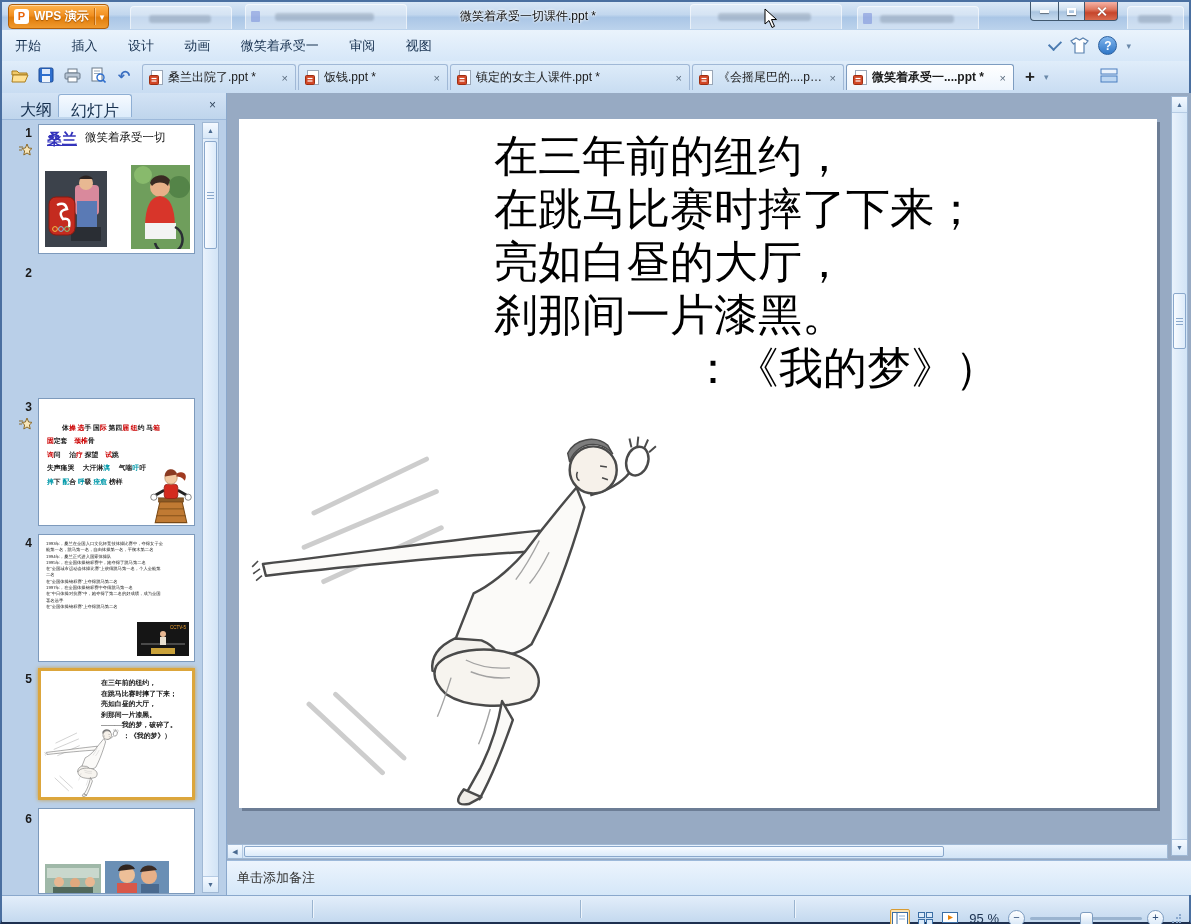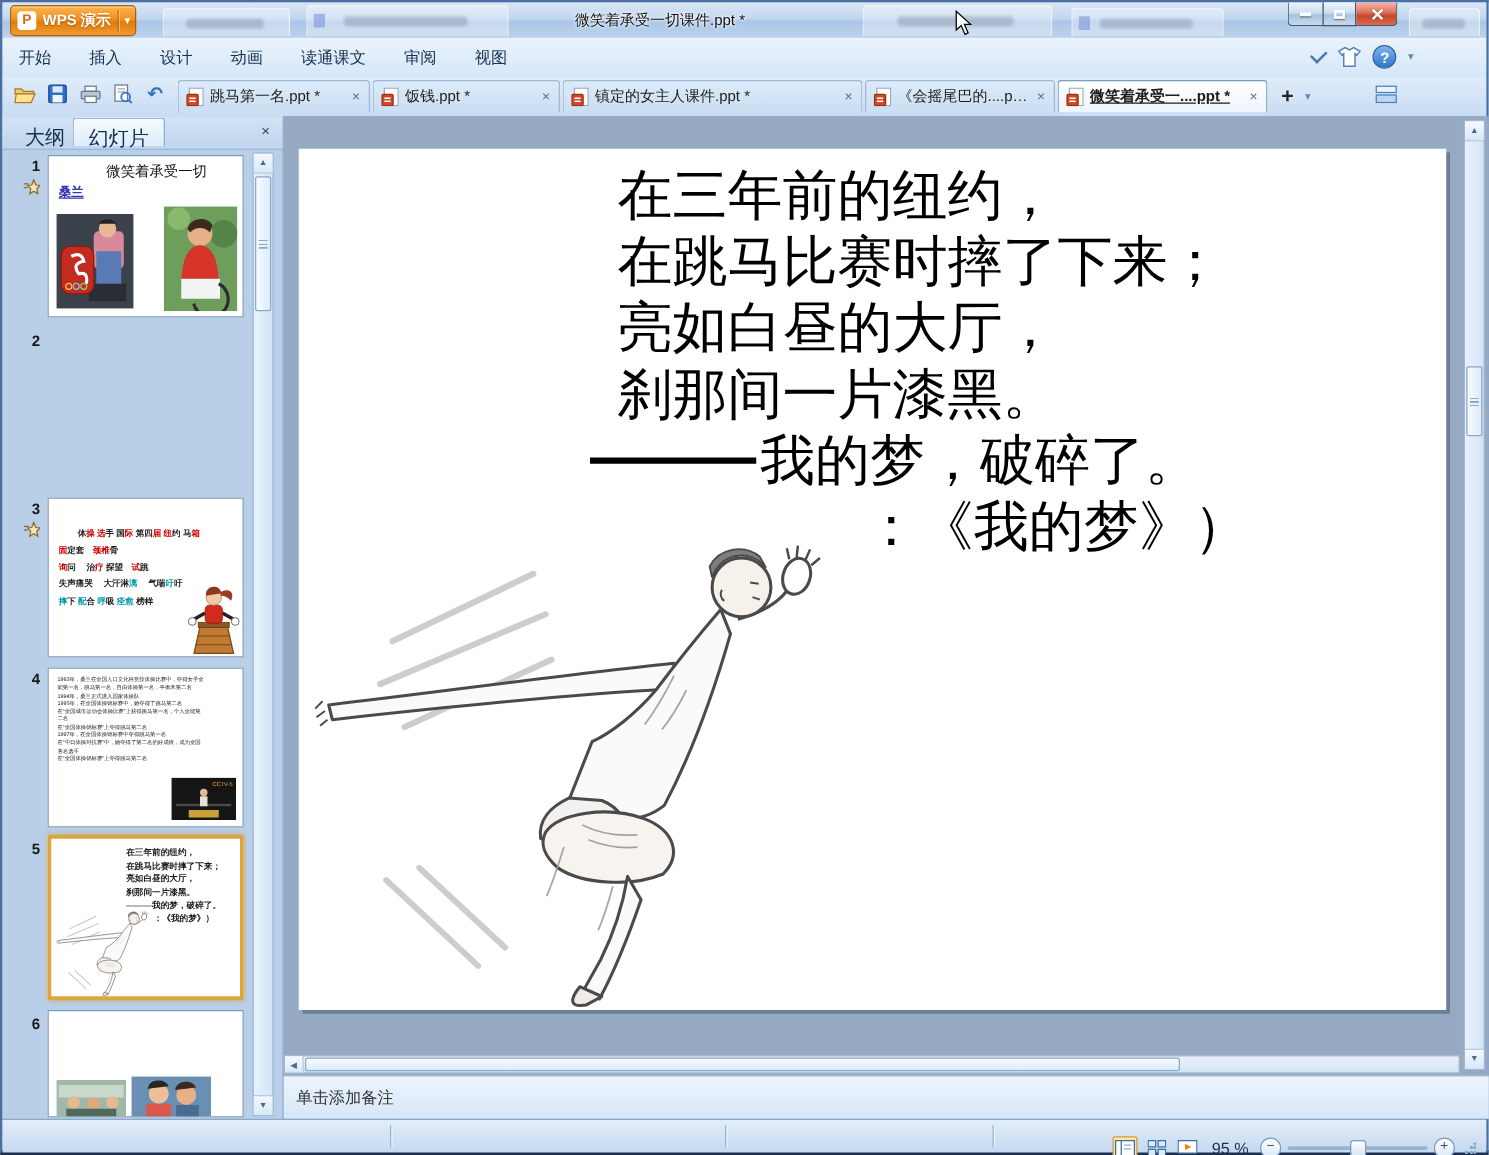--- a/index.html
+++ b/index.html
@@ -59,42 +59,42 @@
     background:linear-gradient(#e0edfa,#c8dcf2);border-bottom:1px solid #8aa8cc;}
   .qicons{position:absolute;left:8px;top:4px;display:flex;align-items:center;gap:6px;}
   .qbtn{width:20px;height:20px;display:flex;align-items:center;justify-content:center;cursor:pointer;}
   .undoredo{font-size:15px;font-weight:bold;line-height:1;}
   .tbsep{width:1px;height:20px;background:#a8c0dc;margin:0 2px;}
   .dtab{position:absolute;top:3px;height:26px;box-sizing:border-box;display:flex;align-items:center;gap:5px;
     padding:0 6px;border:1px solid #a0b8d6;border-bottom:none;border-radius:3px 3px 0 0;cursor:pointer;
     background:linear-gradient(#ddebf9,#cadef2);}
   .dtab.active{background:linear-gradient(#ffffff,#eef5fd);border-color:#7d9cc0;}
   .dtab .lbl{font-size:12px;color:#1c1c1c;white-space:nowrap;overflow:hidden;text-overflow:ellipsis;flex:1;}
-  .dtab.active .lbl{font-weight:bold;text-decoration:underline;}
+  .dtab.active .lbl{font-weight:bold;}
   .tclose{font-size:11px;color:#5a6b7e;cursor:pointer;padding:0 1px;}
   .plusbtn{position:absolute;left:1016px;top:5px;width:24px;height:22px;display:flex;align-items:center;justify-content:center;
     font-size:17px;font-weight:bold;color:#222;cursor:pointer;}
   .pluscaret{position:absolute;left:1042px;top:11px;color:#6a88a8;font-size:9px;cursor:pointer;}
   .arrange{position:absolute;left:1098px;top:7px;cursor:pointer;}
 
   
   .sidebar{position:absolute;left:0;top:91px;width:225px;height:802px;background:#b9cfe8;
     border-right:1px solid #8aa8cc;box-sizing:border-box;}
   .paneltabs{position:absolute;left:0;top:0;width:100%;height:26px;
     background:linear-gradient(#d3e3f5,#bfd5ec);border-bottom:1px solid #9db9da;}
   .ptab{position:absolute;top:3px;height:23px;box-sizing:border-box;padding:4px 12px 0;font-size:16px;color:#16304f;
     cursor:pointer;border-radius:3px 3px 0 0;}
   .ptab.active{background:linear-gradient(#f6faff,#ddecfb);border:1px solid #8fafd4;border-bottom:none;top:1px;padding-top:6px;}
   .pclose{position:absolute;right:10px;top:5px;font-size:12px;color:#33475e;cursor:pointer;}
   .thumb{position:absolute;left:36px;width:157px;background:#fff;border:1px solid #7d9abc;box-sizing:border-box;overflow:hidden;cursor:pointer;}
   .thumb.selected{border:3px solid #dca63c;box-shadow:0 0 4px #caa04a;}
   .thumbnum{position:absolute;left:10px;width:20px;text-align:right;font-size:12px;font-weight:bold;color:#1a1a1a;}
   .staricon{position:absolute;left:16px;width:14px;height:14px;}
   
-  .t1name{position:absolute;left:8px;top:22px;font-size:10px;font-weight:bold;color:#3333bb;text-decoration:underline;}
+  .t1name{position:absolute;left:8px;top:5px;font-size:15px;font-weight:bold;color:#3333bb;text-decoration:underline;}
   .t1title{position:absolute;left:46px;top:5px;font-size:11.5px;color:#111;}
   .photo{position:absolute;overflow:hidden;}
   .t2head{position:absolute;left:8px;top:8px;font-size:8px;font-weight:bold;color:#d40000;}
   .t2line{position:absolute;left:8px;font-size:7.5px;font-weight:bold;color:#1a1a1a;white-space:nowrap;}
   .t3lines{position:absolute;left:8px;top:8px;font-size:6.8px;font-weight:bold;line-height:13.5px;color:#1a1a1a;white-space:pre-wrap;width:140px;}
   .t4text{position:absolute;left:7px;top:6px;width:118px;font-size:4.3px;line-height:6.3px;color:#222;white-space:pre-line;}
   .t5lines{position:absolute;left:60px;top:7px;font-size:6.9px;font-weight:bold;line-height:10.5px;color:#1a1a1a;
     font-family:"Liberation Serif","DejaVu Serif",serif;white-space:nowrap;}
   .t5src{padding-left:22px;}
   .t6text{position:absolute;left:6px;top:5px;width:143px;font-size:7.2px;font-weight:bold;line-height:10px;color:#1a1a1a;text-indent:14px;}
@@ -252,21 +252,21 @@
     <svg class="cursor" viewBox="0 0 14 21">
       <path d="M1,1 L1,16 L5,12.5 L8,19.5 L10.5,18.3 L7.5,11.5 L12.5,11.5 Z" fill="#fff" stroke="#000" stroke-width="1"></path>
     </svg>
   </div>
 
   <div class="menubar">
     <span class="mitem">开始</span>
     <span class="mitem">插入</span>
     <span class="mitem">设计</span>
     <span class="mitem">动画</span>
-    <span class="mitem">读通课文</span>
+    <span class="mitem">微笑着承受一</span>
     <span class="mitem">审阅</span>
     <span class="mitem">视图</span>
     <div class="menuicons">
       <div class="chev"></div>
       <svg width="19" height="17" viewBox="0 0 19 17">
         <path d="M6,1 L9.5,3 L13,1 L18,4 L15.5,7 L14,6 L14,16 L5,16 L5,6 L3.5,7 L1,4 Z" fill="#fff" stroke="#5a82b0" stroke-width="1.2"></path>
       </svg>
       <div class="helpbtn">?</div>
       <span class="smallcaret">▾</span>
     </div>
@@ -306,21 +306,21 @@
       <div class="qbtn undoredo" style="color:#3a6ec0">↶</div>
       <div class="qbtn undoredo" style="color:#aeb8c6">↷</div>
       <div class="tbsep"></div>
       <span class="smallcaret">▾</span>
     </div>
 
     <div class="dtab" style="left:140px;width:154px">
       <svg width="14" height="15">
           <use href="#sym-ppt"></use>
         </svg>
-      <span class="lbl">跳马第一名.ppt *</span>
+      <span class="lbl">桑兰出院了.ppt *</span>
       <span class="tclose">×</span>
     </div>
     <div class="dtab" style="left:296px;width:150px">
       <svg width="14" height="15">
           <use href="#sym-ppt"></use>
         </svg>
       <span class="lbl">饭钱.ppt *</span>
       <span class="tclose">×</span>
     </div>
     <div class="dtab" style="left:448px;width:240px">
@@ -487,24 +487,20 @@
     </div>
   </div>
 
   <div class="mainarea">
     <div class="slide">
       <div class="slidetext">
         <div>在三年前的纽约，</div>
         <div>在跳马比赛时摔了下来；</div>
         <div>亮如白昼的大厅，</div>
         <div>刹那间一片漆黑。</div>
-        <div class="dashline">
-          <span class="dashbar"></span>
-          <span>我的梦，破碎了。</span>
-        </div>
         <div class="srcline">：《我的梦》）</div>
       </div>
       <svg class="gymnast-main">
           <use href="#sym-gymnast"></use>
         </svg>
     </div>
 
     <div class="scroll-v" style="left:944px;top:3px;height:760px">
       <div class="sbtn" style="top:0">▲</div>
       <div class="sthumb" style="top:196px;height:56px">

